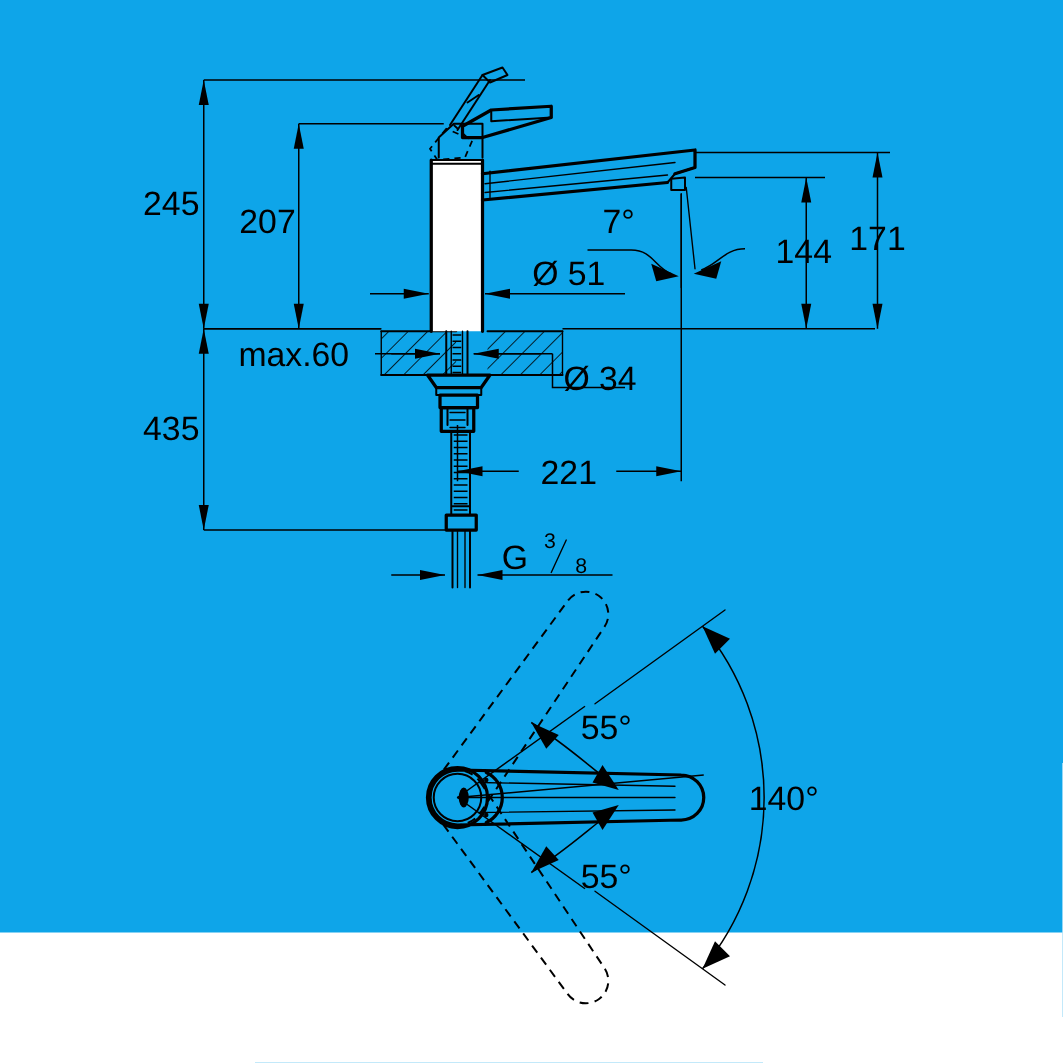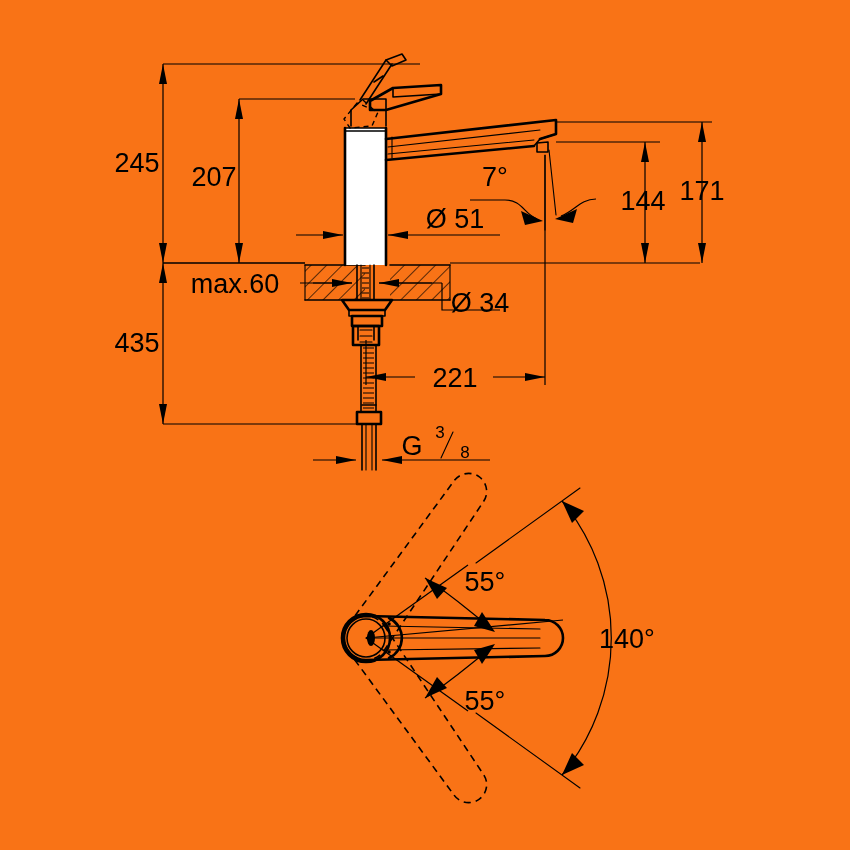--- a/index.html
+++ b/index.html
@@ -1,21 +1,21 @@
 <!DOCTYPE html>
 <html><head>
 <meta charset="utf-8">
 <style>
   html,body{margin:0;padding:0;background:#ffffff;}
   body{
     width:850px;height:850px;overflow:hidden;
     font-family:"Liberation Sans", sans-serif;
     color:#000000;
   }
-  #sheet{position:relative;width:850px;height:850px;background:#f97316;}
+  #sheet{position:relative;width:850px;height:746px;background:#0ea5e9;}
   svg{display:block;}
   .ln{stroke:#000;fill:none;stroke-width:1.6;stroke-linecap:round;stroke-linejoin:round;}
   .ln-thin{stroke:#000;fill:none;stroke-width:1.1;stroke-linecap:round;stroke-linejoin:round;}
   .ln-thick{stroke:#000;fill:none;stroke-width:2.6;stroke-linecap:round;stroke-linejoin:round;}
   .dim{stroke:#000;fill:none;stroke-width:1.2;stroke-linecap:butt;}
   .ext{stroke:#000;fill:none;stroke-width:1.2;stroke-linecap:butt;}
   .dash{stroke:#000;fill:none;stroke-width:1.6;stroke-dasharray:7 5;stroke-linecap:butt;}
   .dash-s{stroke:#000;fill:none;stroke-width:1.4;stroke-dasharray:5 4;stroke-linecap:butt;}
   .hatch{stroke:#000;fill:none;stroke-width:1.2;}
   .fillblk{fill:#000;stroke:none;}

